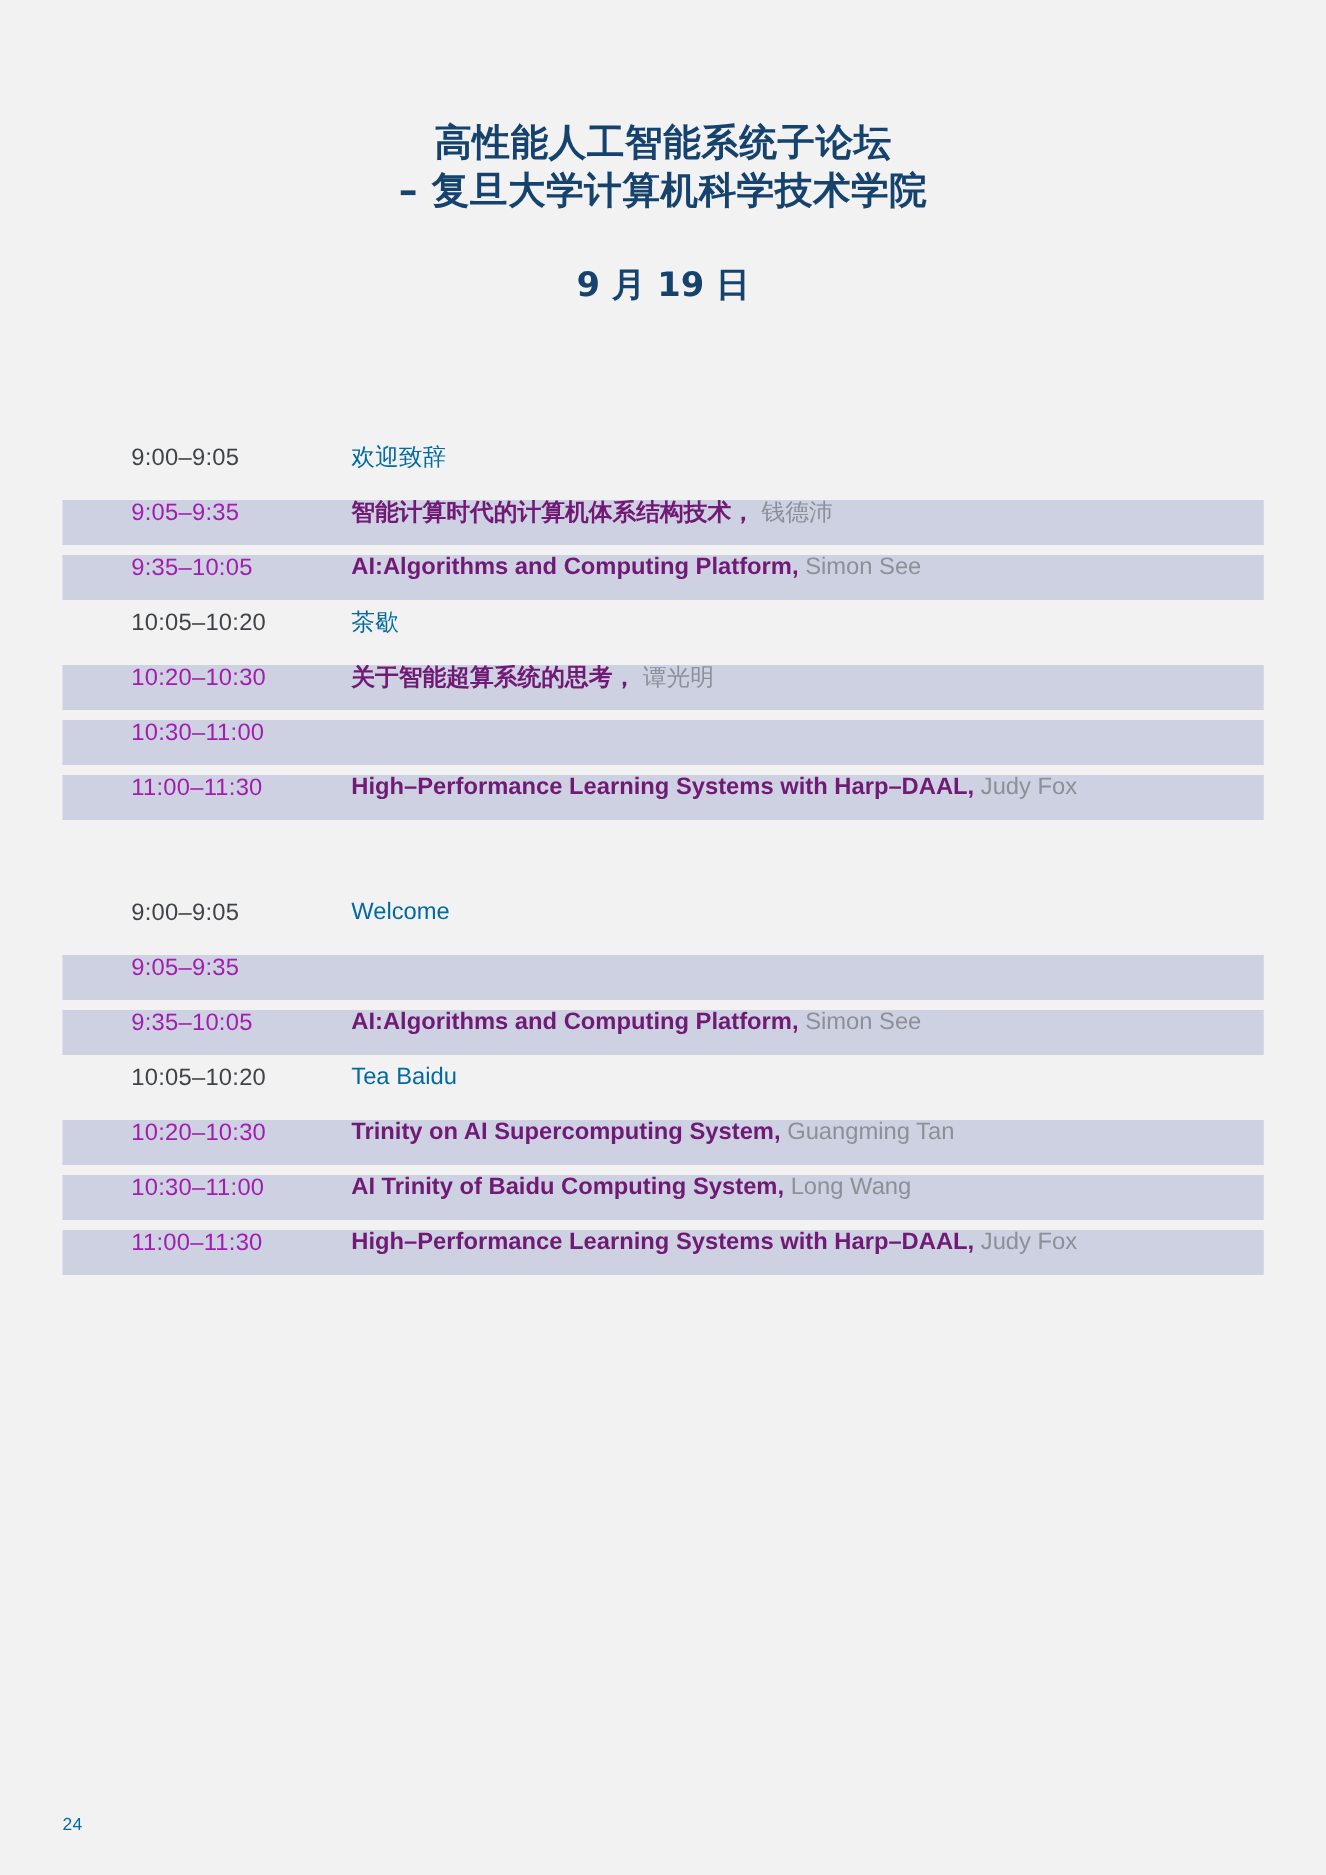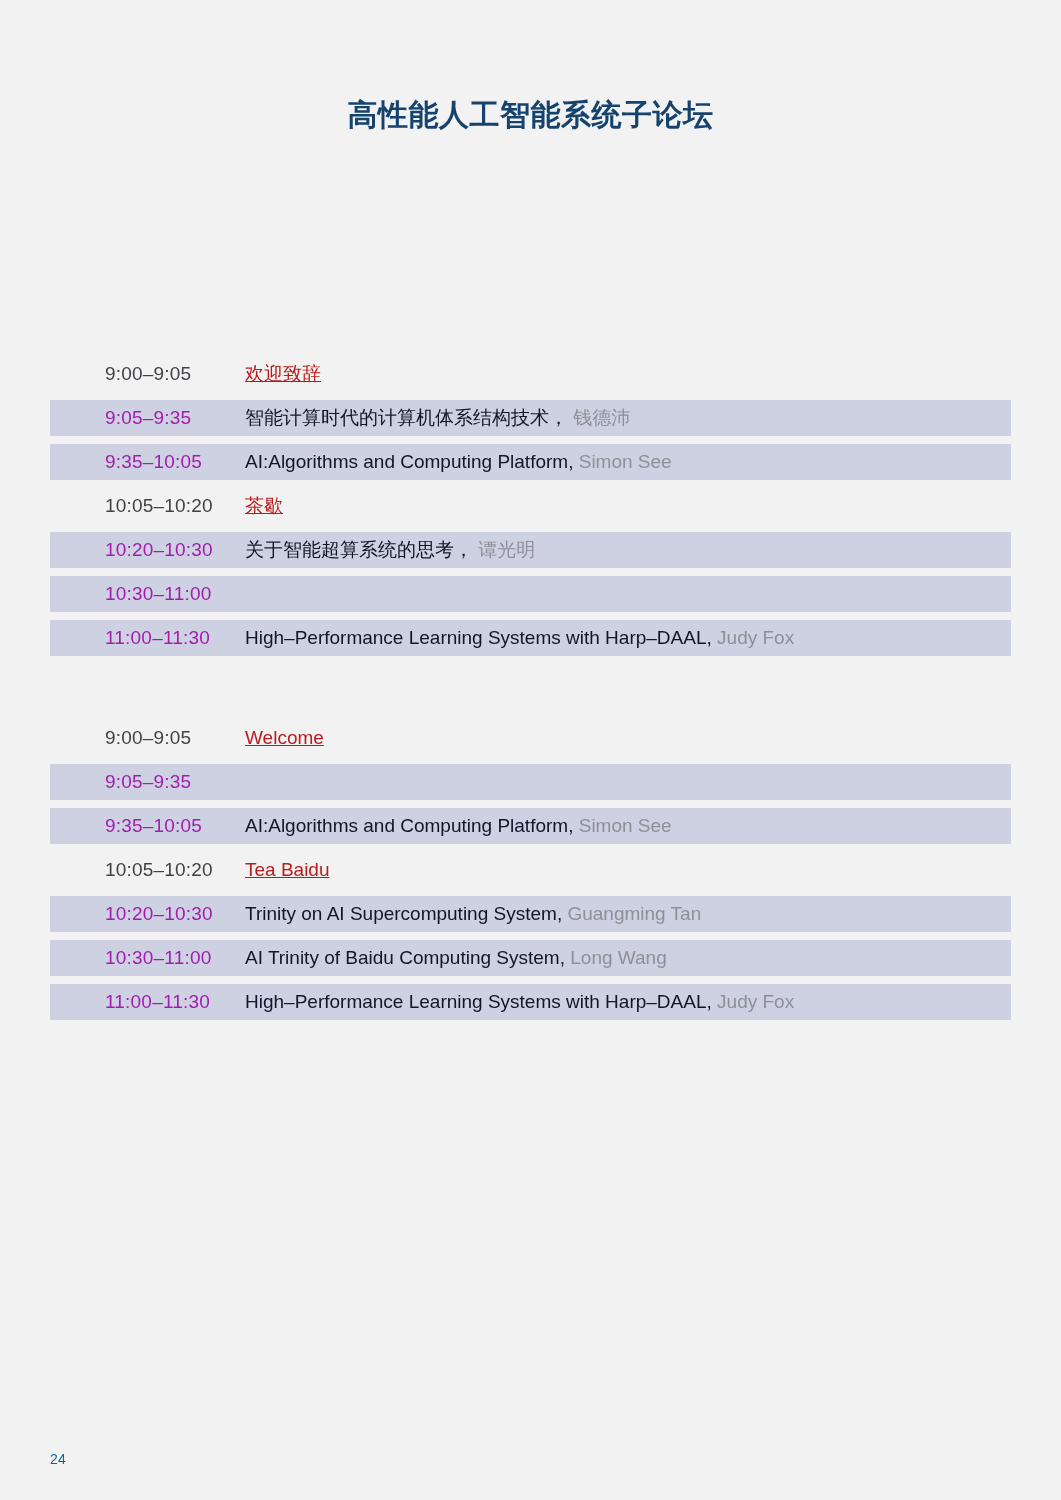--- a/index.html
+++ b/index.html
@@ -60,22 +60,22 @@
     width: 961px;
   }
   #schedule-cn { top: 356px; }
   #schedule-en { top: 720px; }
 
   .row {
     position: relative;
     height: 36px;
     margin-bottom: 8px;
     display: flex;
-    align-items: center;
     box-sizing: border-box;
+    gap: 36px;
   }
   .row.shaded {
     background: #ced1e1;
   }
   .row.plain {
     background: transparent;
   }
 
   .time {
     width: 195px;
@@ -90,35 +90,34 @@
   .row.plain  .time { color: #3f4246; }
 
   .entry {
     flex: 1 1 auto;
     font-size: 19px;
     white-space: nowrap;
     overflow: hidden;
     line-height: 1.1;
   }
   .entry .topic {
-    font-weight: normal;
-    color: #0f172a;
+    font-weight: bold;
+    color: #701a75;
   }
   .entry .topic.cjk,
   .entry .speaker.cjk {
     font-family: "DejaVu Sans", "Liberation Sans", sans-serif;
   }
   .entry .speaker {
     font-weight: normal;
     color: #8d9098;
   }
   .entry .plain-text {
     font-weight: normal;
-    color: #b91c1c;
-    text-decoration: underline;
+    color: #0369a1;
   }
   .entry .plain-text.cjk {
     font-family: "DejaVu Sans", "Liberation Sans", sans-serif;
   }
 
   
   .page-number {
     position: absolute;
     left: 50px;
     bottom: 33px;
@@ -128,21 +127,23 @@
   }
 </style>
 </head>
 <body>
 
 <div class="page">
 
   <div class="header">
     <div class="title-block">
       <div class="title-line cjk">高性能人工智能系统子论坛</div>
+      <div class="title-line cjk">– 复旦大学计算机科学技术学院</div>
     </div>
+    <div class="date-line">9 月 19 日</div>
   </div>
 
   <div class="schedule" id="schedule-cn">
       <div class="row plain">
         <div class="time">9:00–9:05</div>
         <div class="entry"><span class="plain-text cjk">欢迎致辞</span></div>
       </div>
       <div class="row shaded">
         <div class="time">9:05–9:35</div>
         <div class="entry"><span class="topic cjk">智能计算时代的计算机体系结构技术，</span> <span class="speaker cjk">钱德沛</span></div>

